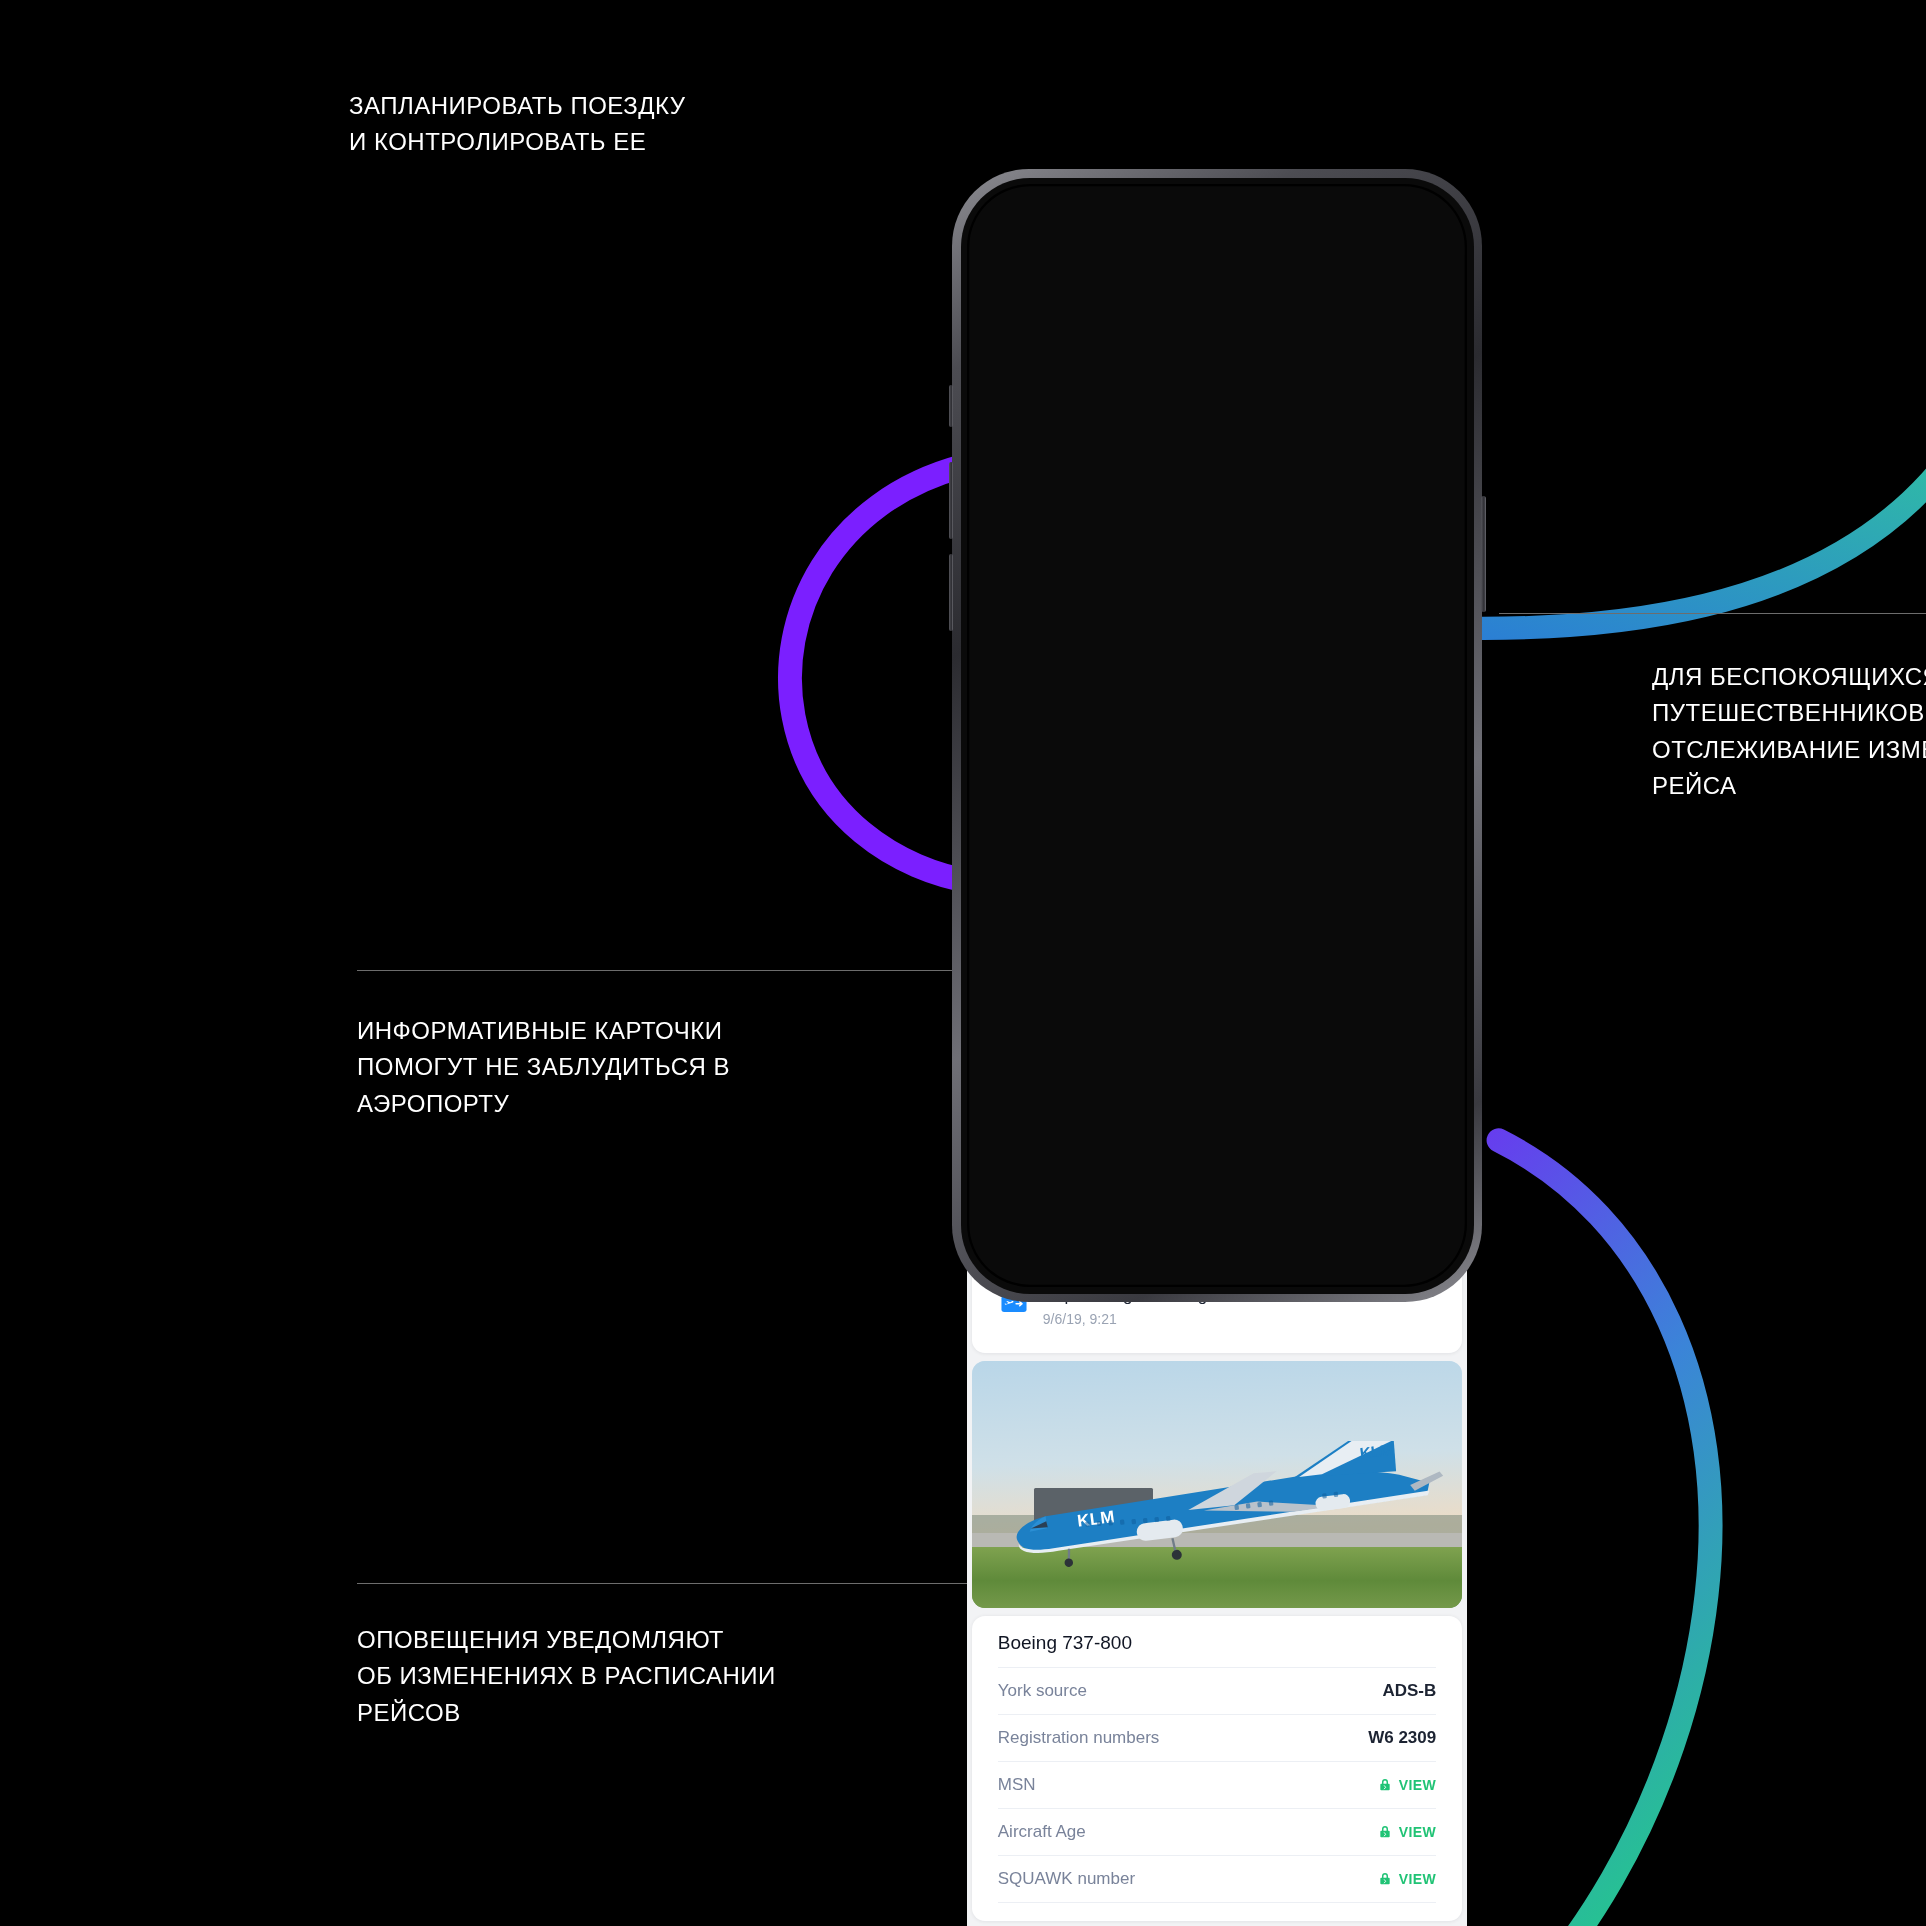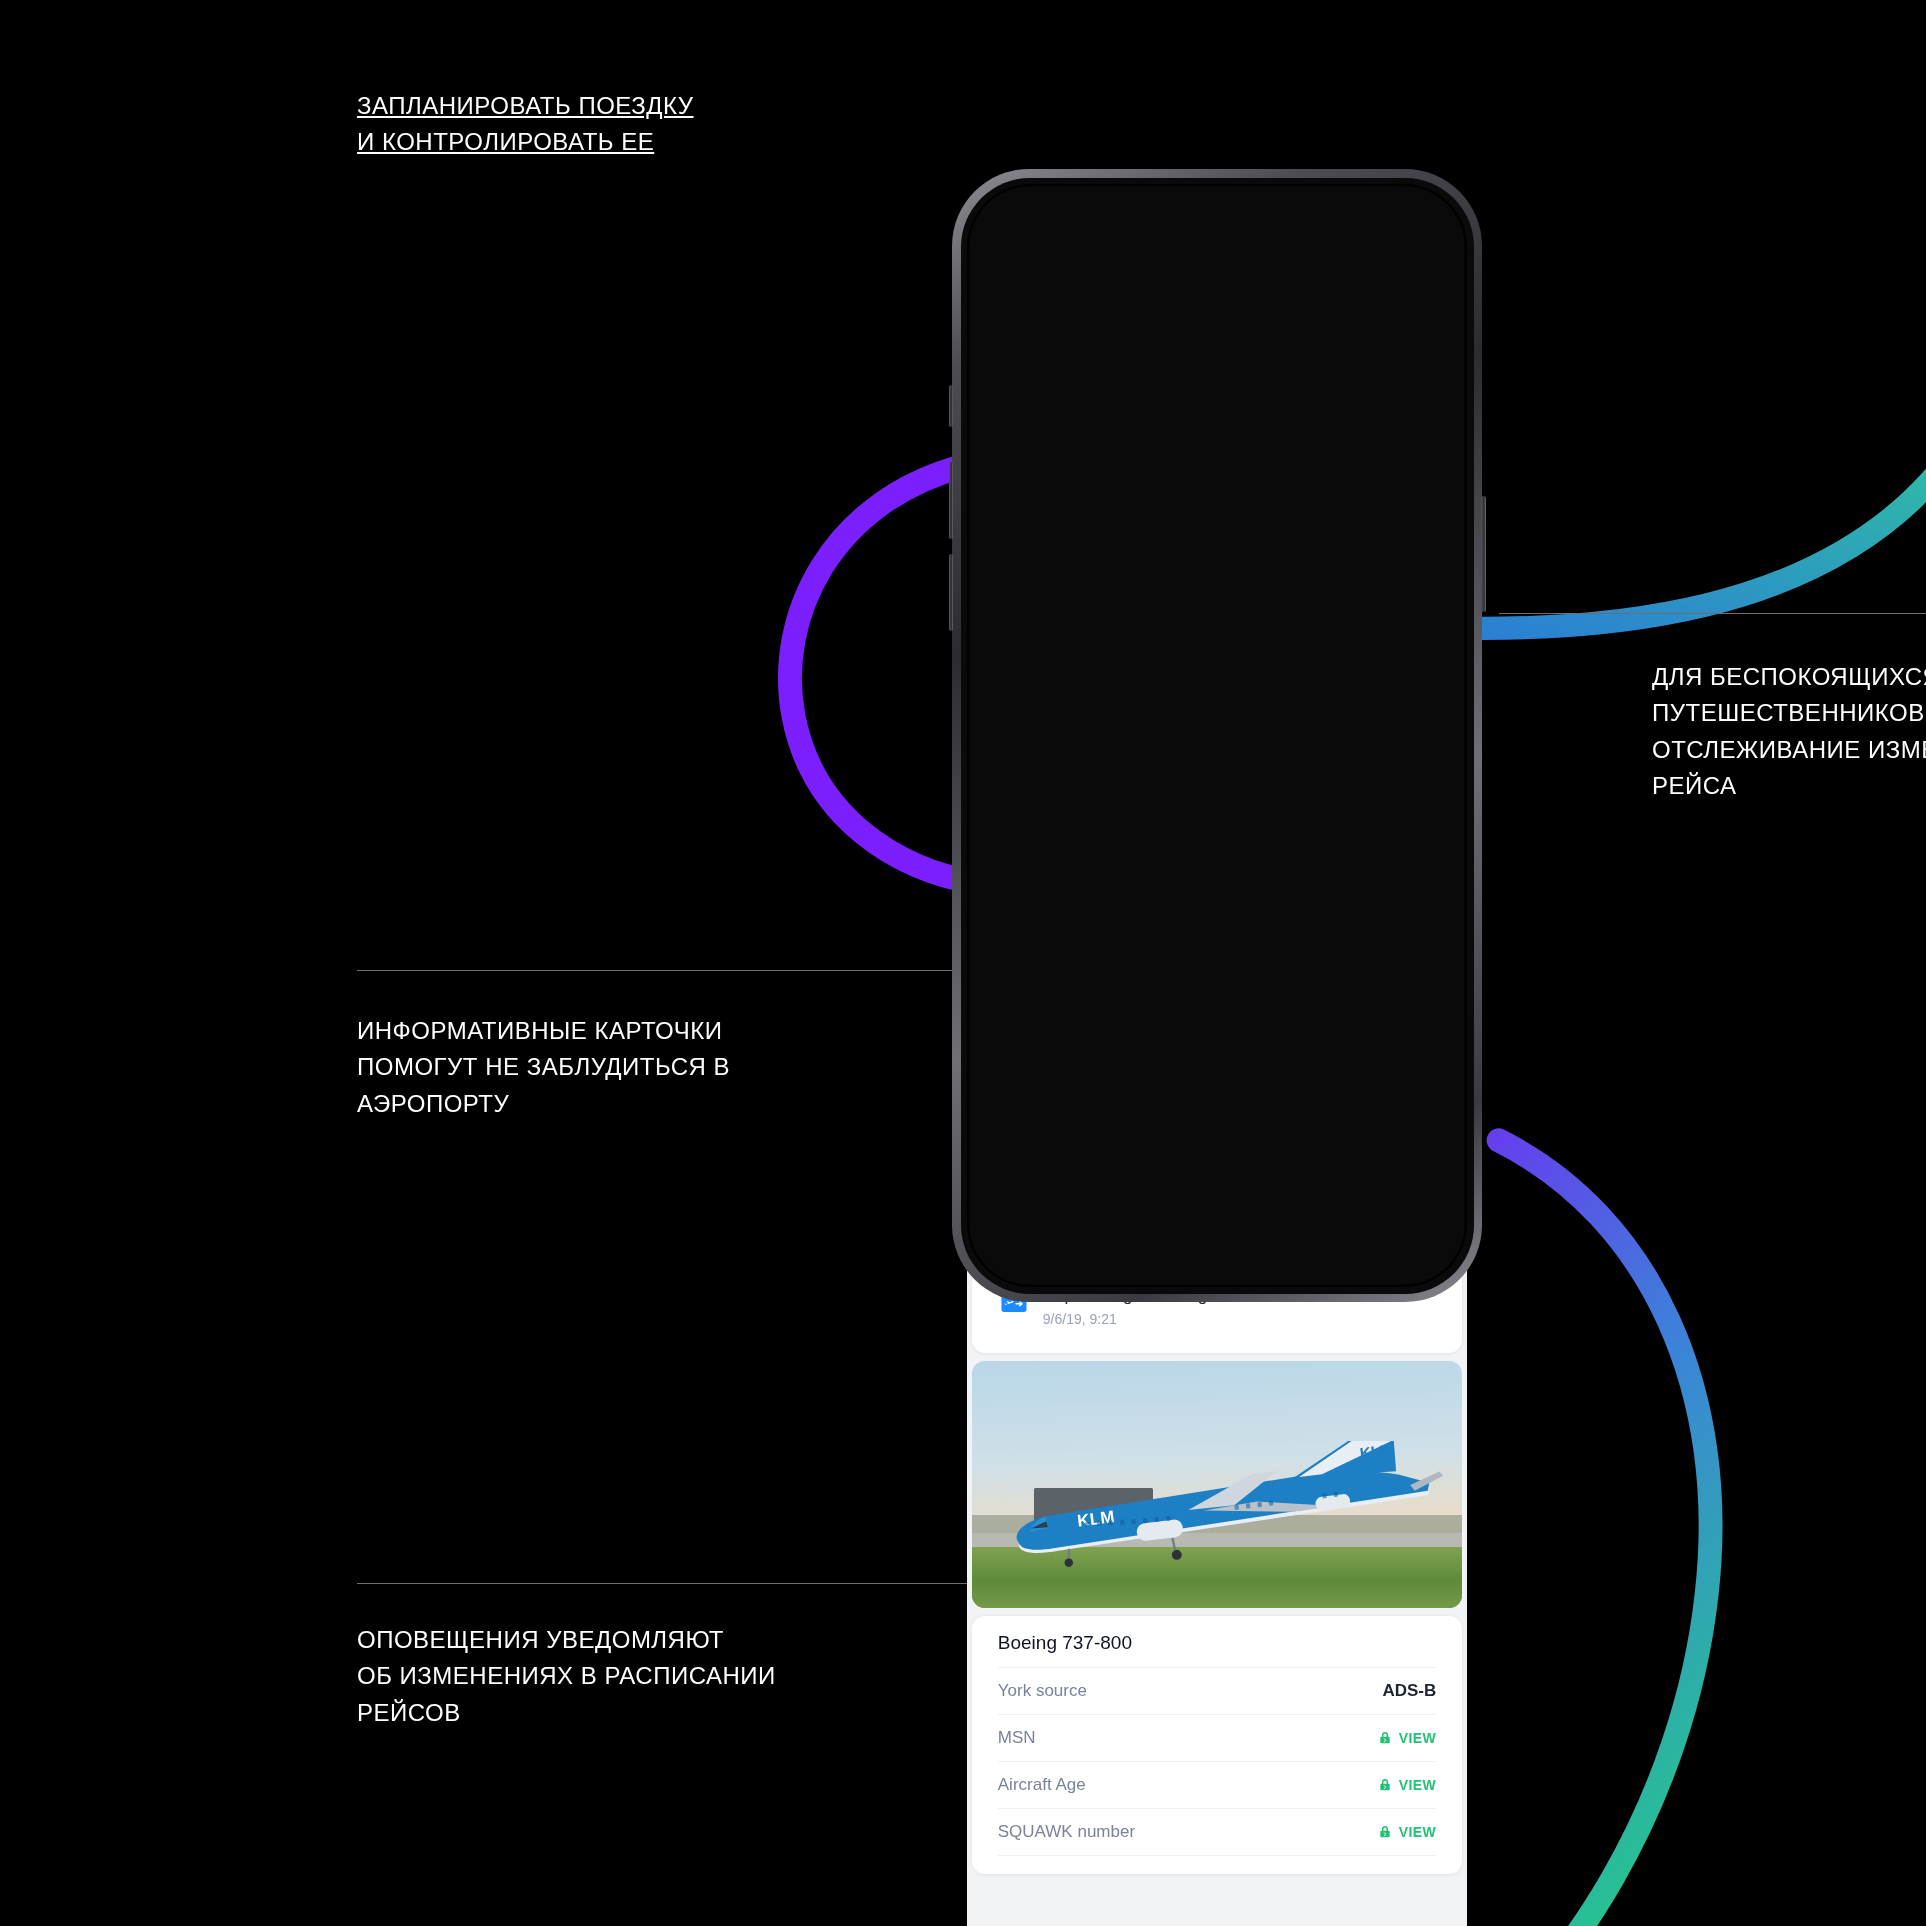--- a/index.html
+++ b/index.html
@@ -263,21 +263,21 @@
 
     <path d="M3890,2960 C4290,3160 4490,3620 4430,4140 C4370,4680 4060,5160 3760,5360" fill="none" stroke="url(#gMidRight)" stroke-width="62" stroke-linecap="round"></path>
 
     <path d="M2440,6040 C1960,6120 1560,6490 1330,6960 C1150,7330 1095,7680 1095,7830" fill="none" stroke="url(#gBotLeft)" stroke-width="62" stroke-linecap="round"></path>
   </svg>
 
   <div class="anno-rule" style="left:1499px; top:613px; width:586px;"></div>
   <div class="anno-rule" style="left:357px;  top:970px; width:597px;"></div>
   <div class="anno-rule" style="left:357px;  top:1583px; width:624px;"></div>
 
-  <div class="anno" style="left:357px;  top:88px;  width:539px;text-decoration:underline;">ЗАПЛАНИРОВАТЬ ПОЕЗДКУ
+  <div class="anno" style="left:349px;  top:88px;  width:539px;">ЗАПЛАНИРОВАТЬ ПОЕЗДКУ
 И КОНТРОЛИРОВАТЬ ЕЕ</div>
   <div class="anno" style="left:1652px; top:659px; width:539px;">ДЛЯ БЕСПОКОЯЩИХСЯ
 ПУТЕШЕСТВЕННИКОВ FOLLOW —
 ОТСЛЕЖИВАНИЕ ИЗМЕНЕНИЙ
 РЕЙСА</div>
   <div class="anno" style="left:357px;  top:1013px; width:501px;">ИНФОРМАТИВНЫЕ КАРТОЧКИ
 ПОМОГУТ НЕ ЗАБЛУДИТЬСЯ В
 АЭРОПОРТУ</div>
   <div class="anno" style="left:357px;  top:1622px; width:512px;">ОПОВЕЩЕНИЯ УВЕДОМЛЯЮТ
 ОБ ИЗМЕНЕНИЯХ В РАСПИСАНИИ
@@ -556,20 +556,24 @@
           </svg>
         </div>
 
         <div class="spec-card">
           <div class="spec-title">Boeing 737-800</div>
           <div class="spec-row">
             <div class="sr-k">York source</div>
             <div class="sr-v">ADS-B</div>
           </div>
           <div class="spec-row">
+            <div class="sr-k">Registration numbers</div>
+            <div class="sr-v">W6 2309</div>
+          </div>
+          <div class="spec-row">
             <div class="sr-k">MSN</div>
             <div class="sr-view">
               <svg viewBox="0 0 24 24" fill="#20c375">
                 <path d="M7.5 10V7.5a4.5 4.5 0 0 1 9 0V10h1.2c.7 0 1.3.6 1.3 1.3v7.4c0 .7-.6 1.3-1.3 1.3H6.3c-.7 0-1.3-.6-1.3-1.3v-7.4c0-.7.6-1.3 1.3-1.3H7.5zm2.2 0h4.6V7.5a2.3 2.3 0 0 0-4.6 0V10z"></path>
                 <path d="M11 13l2 2.4-2 2.4" stroke="#ffffff" stroke-width="1.4" fill="none" stroke-linecap="round" stroke-linejoin="round"></path>
               </svg>
               <span>VIEW</span>
             </div>
           </div>
           <div class="spec-row">

